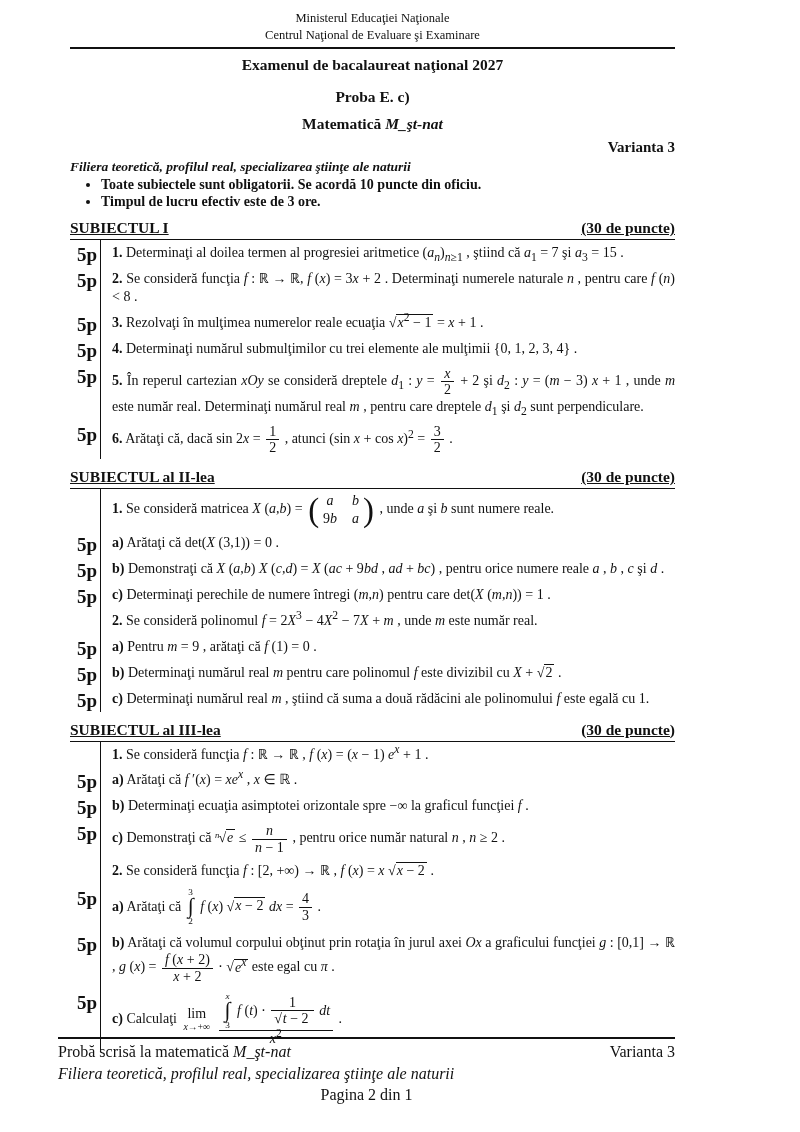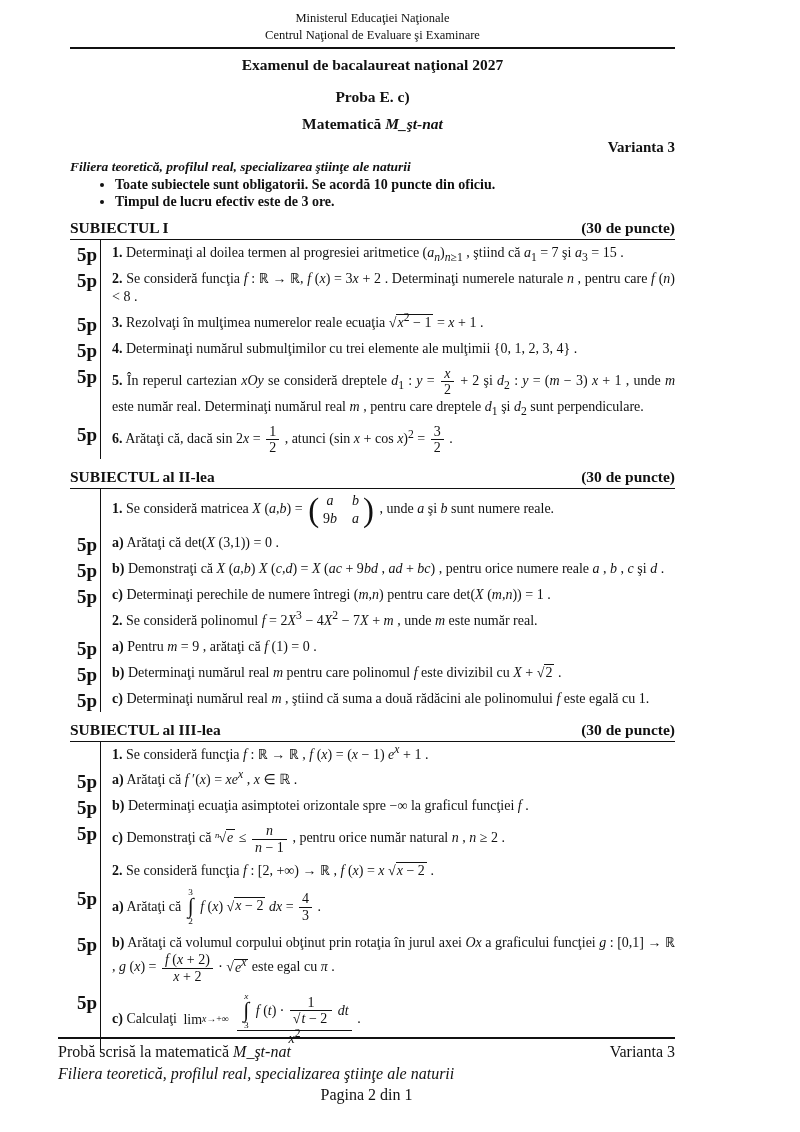--- a/index.html
+++ b/index.html
@@ -15,25 +15,25 @@
 
   .titles { text-align:center; font-weight:bold; font-size:15.5px; }
   .t1 { margin-top:7px; }
   .t2 { margin-top:14px; }
   .t3 { margin-top:9px; }
   .t3 i { font-weight:bold; }
   .variant { text-align:right; font-weight:bold; font-size:15px; margin-top:6px; }
 
   .filiera { font-weight:bold; font-style:italic; font-size:13.5px; margin-top:3px; }
   ul.instructions { margin:2px 0 0 27px; padding:0; font-weight:bold; font-size:14px; }
-  ul.instructions li { margin:1px 18px; }
+  ul.instructions li { margin:1px 4px; }
 
   .subject { margin-top:9px; }
   .subject-head { display:flex; justify-content:space-between; font-weight:bold;
-    font-size:15.5px; border-bottom:1.5px solid #111; padding-bottom:2px; }
+    font-size:15.5px; border-bottom:1.5px solid #111; padding-bottom:2px;text-decoration:underline; }
   .prow { display:flex; align-items:stretch; }
   .pts { flex:0 0 31px; border-right:1.6px solid #111; font-weight:bold;
     font-size:19px; padding:4px 2px 0 7px; box-sizing:border-box; }
   .ptext { flex:1; padding:4px 0 3px 11px; font-size:14px; line-height:1.32;
     text-align:justify; }
 
   
   .ptext i { font-family:"Liberation Serif", serif; }
   sup, sub { line-height:0; }
   .f { display:inline-flex; flex-direction:column; vertical-align:middle;
@@ -44,21 +44,21 @@
   .sq .sr { border-top:1px solid #111; padding:0 2px 0 1px; }
   .ri { font-size:62%; vertical-align:0.55em; margin-right:-1px; }
   .mx { display:inline-flex; align-items:center; vertical-align:middle; margin:0 2px; }
   .mxp { font-size:235%; font-weight:400; line-height:0.85; transform:scaleY(1.05); }
   .mt { display:inline-grid; grid-template-columns:auto auto; column-gap:15px;
     row-gap:2px; text-align:center; padding:0 4px; line-height:1.15; }
   .bo { display:inline-flex; flex-direction:column; align-items:center;
     vertical-align:middle; line-height:1; margin:0 3px; }
   .bo .bt, .bo .bb { font-size:66%; line-height:1.05; }
   .bo .bs { font-size:155%; line-height:0.9; }
-  .lim { display:inline-flex; flex-direction:row; align-items:center;
+  .lim { display:inline-flex; flex-direction:column; align-items:center;
     vertical-align:middle; line-height:1.1; margin:0 3px; }
   .lim .ls { font-size:70%; }
 
   .footer { position:absolute; left:58px; right:70px; bottom:26px;
     font-size:16px; line-height:1.35; }
   .footer-rule { border-top:2px solid #111; margin-bottom:2px; }
   .f-line1 { display:flex; justify-content:space-between; }
   .f-line2 { font-style:italic; }
   .f-line3 { text-align:center; }
 </style>

